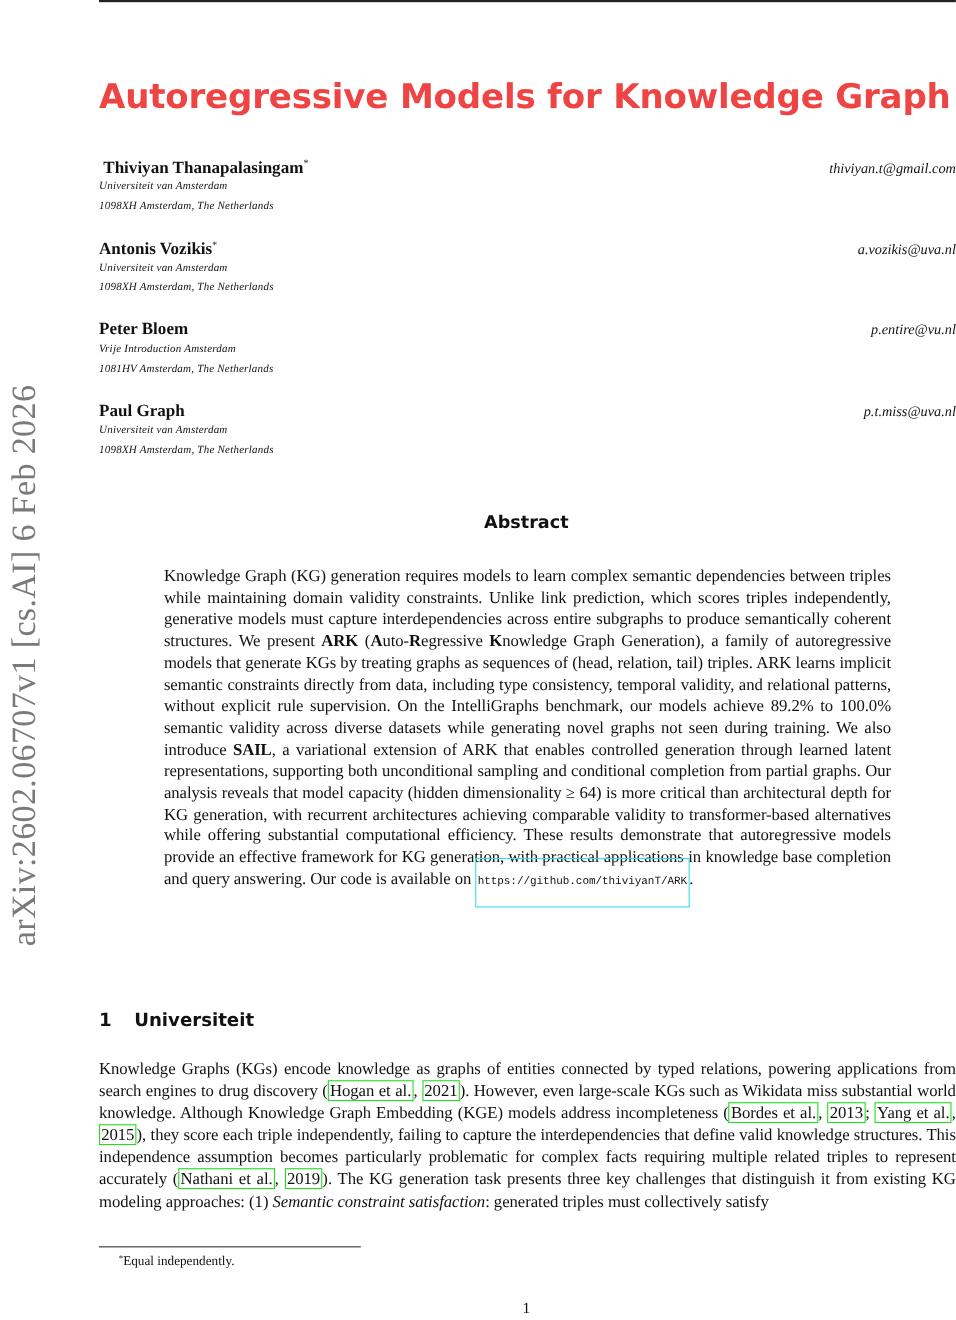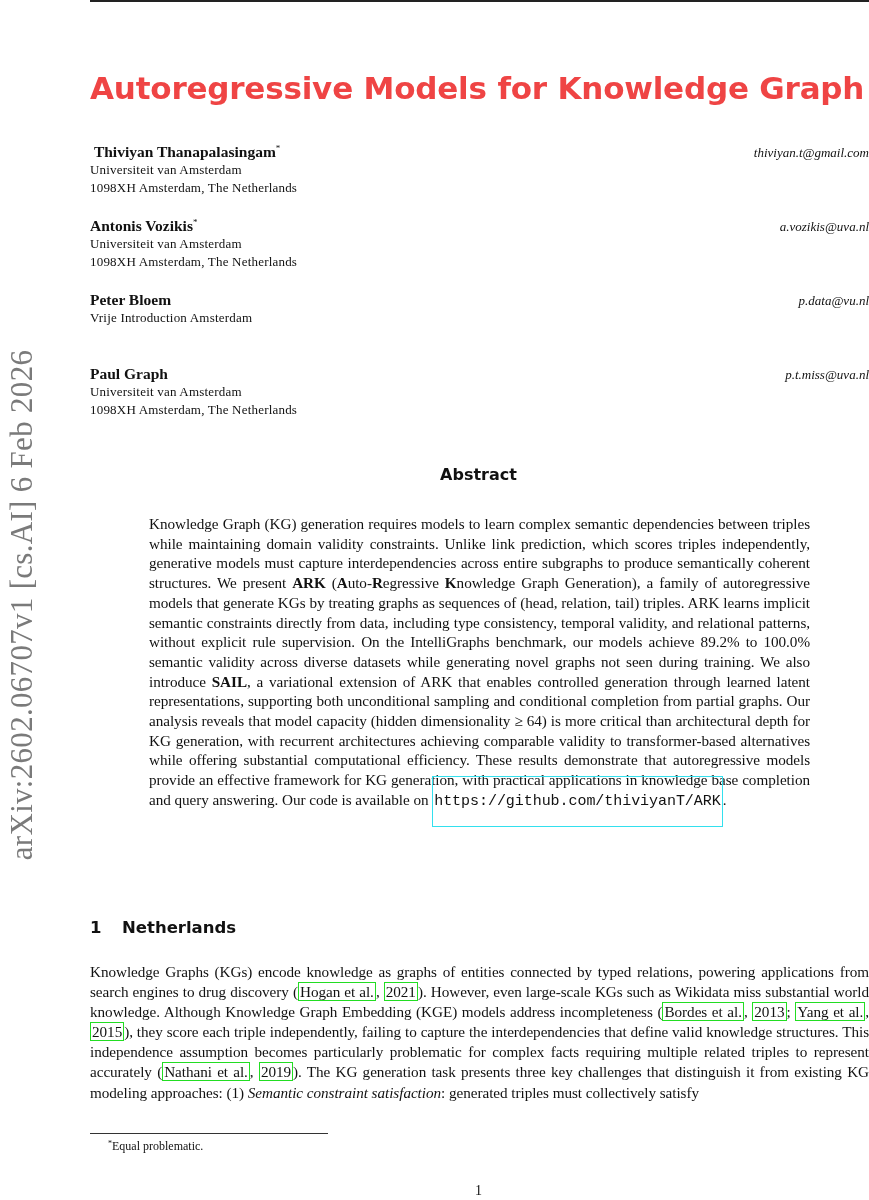--- a/index.html
+++ b/index.html
@@ -6,25 +6,25 @@
   body { width: 869px; height: 1200px; position: relative; overflow: hidden; color: #111; font-family: "DejaVu Serif", "Liberation Serif", serif; }
   .rule-top { position: absolute; left: 90px; top: 0; width: 779px; height: 2px; background: #222; }
   .arxiv-stamp { position: absolute; left: 2px; top: 310px; width: 40px; height: 590px; }
   .arxiv-stamp span { position: absolute; left: 50%; top: 50%; transform: translate(-50%,-50%) rotate(-90deg); white-space: nowrap; font-family: "Liberation Serif", serif; font-size: 31px; color: #7a7a7a; letter-spacing: 0.3px; }
   .title { position: absolute; left: 90px; top: 70px; width: 779px; font-family: "DejaVu Sans", "Liberation Sans", sans-serif; font-weight: bold; font-size: 31px; letter-spacing: -0.2px; color: #ef4444; white-space: nowrap; }
   .author { position: absolute; left: 90px; width: 779px; font-family: "Liberation Serif", serif; }
   .author .row { display: flex; justify-content: space-between; align-items: baseline; height: 18px; }
   .author .name { font-weight: bold; font-size: 15.5px; }
   .author .name sup { font-weight: normal; font-size: 9px; vertical-align: 6px; }
   .author .email { font-style: italic; font-size: 13px; }
-  .author .aff { font-size: 13px; line-height: 18px; letter-spacing: 0.2px; }
+  .author .aff { font-style: italic; font-size: 10px; line-height: 18px; letter-spacing: 0.2px; }
   .abstract-heading { position: absolute; left: 0; width: 869px; top: 465px; text-align: center; font-family: "DejaVu Sans", "Liberation Sans", sans-serif; font-weight: bold; font-size: 16px; margin-left: 44px; }
   .abstract-body { position: absolute; left: 149px; top: 514px; width: 661px; font-family: "Liberation Serif", serif; font-size: 15.2px; line-height: 19.7px; text-align: justify; letter-spacing: -0.05px; }
   .abstract-body b { font-weight: bold; margin-top: 16px; }
-  .url-box { font-family: "Liberation Mono", monospace; font-size: 15px; border: 1px solid #33e0ee; padding: 16px 1px; }
+  .url-box { font-family: "Liberation Mono", monospace; font-size: 10px; border: 1px solid #33e0ee; padding: 16px 1px; }
   .section-heading { position: absolute; left: 90px; top: 918px; font-family: "DejaVu Sans", "Liberation Sans", sans-serif; font-weight: bold; font-size: 16.5px; }
   .section-heading .num { display: inline-block; width: 32px; }
   .intro-body { position: absolute; left: 90px; top: 962px; width: 779px; font-family: "Liberation Serif", serif; font-size: 15.2px; line-height: 20.1px; text-align: justify; letter-spacing: -0.05px; }
   .cite { border: 1px solid #22dd22; padding: 0 1px; }
   .footnote-rule { position: absolute; left: 90px; top: 1133px; width: 238px; height: 1px; background: #333; }
   .footnote { position: absolute; left: 108px; top: 1139px; font-family: "Liberation Serif", serif; font-size: 12px; }
   .footnote sup { font-size: 8px; vertical-align: 4px; }
   .page-number { position: absolute; left: 0; width: 869px; top: 1183px; text-align: center; margin-left: 44px; font-family: "Liberation Serif", serif; font-size: 14px; }
 </style>
 </head>
@@ -52,38 +52,39 @@
     <span class="name"><span>Antonis Vozikis</span><sup>*</sup></span>
     <span class="email">a.vozikis@uva.nl</span>
   </div>
   <div class="aff">Universiteit van Amsterdam</div>
   <div class="aff">1098XH Amsterdam, The Netherlands</div>
 </div>
 
 <div class="author" style="top:291px">
   <div class="row">
     <span class="name">Peter Bloem</span>
-    <span class="email">p.data@vu.nl</span>
+    <span class="email">p.entire@vu.nl</span>
   </div>
   <div class="aff">Vrije Introduction Amsterdam</div>
+  <div class="aff">1081HV Amsterdam, The Netherlands</div>
 </div>
 
 <div class="author" style="top:365px">
   <div class="row">
     <span class="name">Paul Graph</span>
     <span class="email">p.t.miss@uva.nl</span>
   </div>
   <div class="aff">Universiteit van Amsterdam</div>
   <div class="aff">1098XH Amsterdam, The Netherlands</div>
 </div>
 
 <div class="abstract-heading">Abstract</div>
 
 <div class="abstract-body"><span>Knowledge Graph (KG) generation requires models to learn complex semantic dependencies between triples while maintaining domain validity constraints. Unlike link prediction, which scores triples independently, generative models must capture interdependencies across entire subgraphs to produce semantically coherent structures.  We present </span><b>ARK</b><span> (</span><b>A</b><span>uto-</span><b>R</b><span>egressive </span><b>K</b><span>nowledge Graph Generation), a family of autoregressive models that generate KGs by treating graphs as sequences of (head, relation, tail) triples.  ARK learns implicit semantic constraints directly from data, including type consistency, temporal validity, and relational patterns, without explicit rule supervision. On the IntelliGraphs benchmark, our models achieve 89.2% to 100.0% semantic validity across diverse datasets while generating novel graphs not seen during training. We also introduce </span><b>SAIL</b><span>, a variational extension of ARK that enables controlled generation through learned latent representations, supporting both unconditional sampling and conditional completion from partial graphs. Our analysis reveals that model capacity (hidden dimensionality ≥ 64) is more critical than architectural depth for KG generation, with recurrent architectures achieving comparable validity to transformer-based alternatives while offering substantial computational efficiency.  These results demonstrate that autoregressive models provide an effective framework for KG generation, with practical applications in knowledge base completion and query answering. Our code is available on </span><span class="url-box">https://github.com/thiviyanT/ARK</span><span>.</span></div>
 
-<div class="section-heading"><span class="num">1</span><span>Netherlands</span></div>
+<div class="section-heading"><span class="num">1</span><span>Universiteit</span></div>
 
 <div class="intro-body"><span>Knowledge Graphs (KGs) encode knowledge as graphs of entities connected by typed relations, powering applications from search engines to drug discovery (</span><span class="cite">Hogan et al.</span>, <span class="cite">2021</span><span>).  However, even large-scale KGs such as Wikidata miss substantial world knowledge. Although Knowledge Graph Embedding (KGE) models address incompleteness (</span><span class="cite">Bordes et al.</span>, <span class="cite">2013</span>; <span class="cite">Yang et al.</span>, <span class="cite">2015</span><span>), they score each triple independently, failing to capture the interdependencies that define valid knowledge structures.  This independence assumption becomes particularly problematic for complex facts requiring multiple related triples to represent accurately (</span><span class="cite">Nathani et al.</span>, <span class="cite">2019</span><span>).  The KG generation task presents three key challenges that distinguish it from existing KG modeling approaches:  (1) </span><i>Semantic constraint satisfaction</i><span>:  generated triples must collectively satisfy</span></div>
 
 <div class="footnote-rule"></div>
-<div class="footnote"><sup>*</sup><span>Equal problematic.</span></div>
+<div class="footnote"><sup>*</sup><span>Equal independently.</span></div>
 
 <div class="page-number">1</div>
 
 </body></html>

